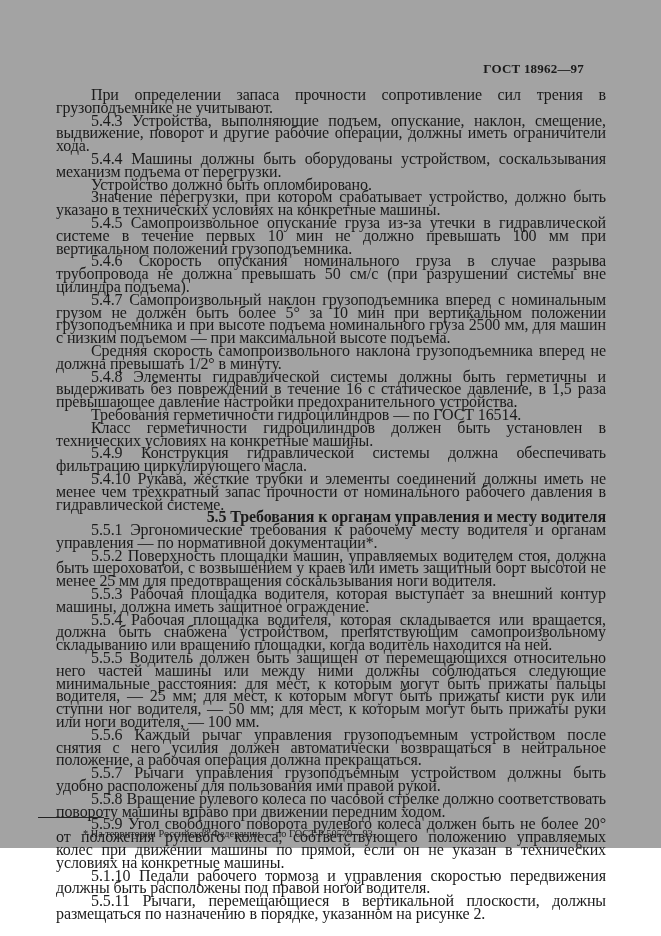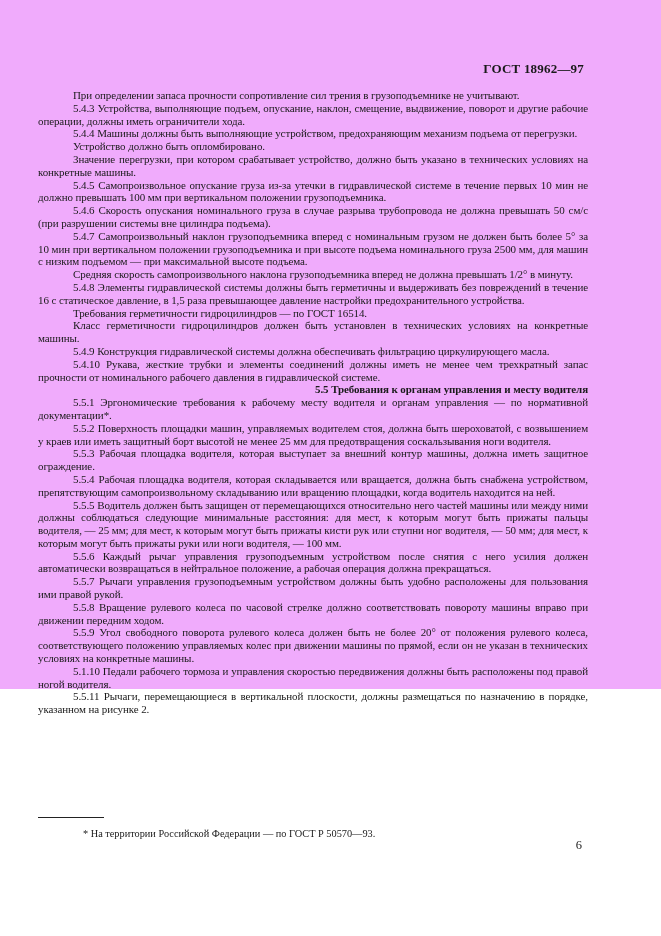--- a/index.html
+++ b/index.html
@@ -6,41 +6,41 @@
     margin: 0;
     padding: 0;
     width: 661px;
     height: 936px;
     background: #ffffff;
     overflow: hidden;
   }
   .page {
     position: relative;
     width: 661px;
-    height: 689px;
-    background: #f0abfc;
+    height: 848px;
+    background: #a3a3a3;
     color: #1a1a1a;
     font-family: "Liberation Serif", serif;
   }
   .doc-header {
     position: absolute;
     top: 61px;
     left: 38px;
     width: 546px;
     text-align: right;
     font-weight: bold;
     font-size: 13px;
     letter-spacing: 0.2px;
   }
   .doc-body {
     position: absolute;
     top: 89px;
-    left: 38px;
+    left: 56px;
     width: 550px;
-    font-size: 11px;
+    font-size: 16px;
     line-height: 12.8px;
     letter-spacing: -0.1px;
     text-align: justify;
   }
   .doc-body p {
     margin: 0;
     padding: 0;
     text-indent: 35px;
   }
   .doc-body p.heading {
@@ -80,21 +80,21 @@
 
 <div class="page">
 
   <div class="doc-header">
     <span>ГОСТ 18962—97</span>
   </div>
 
   <div class="doc-body">
     <p>При определении запаса прочности сопротивление сил трения в грузоподъемнике не учитывают.</p>
     <p>5.4.3 Устройства, выполняющие подъем, опускание, наклон, смещение, выдвижение, поворот и другие рабочие операции, должны иметь ограничители хода.</p>
-    <p>5.4.4 Машины должны быть выполняющие устройством, предохраняющим механизм подъема от перегрузки.</p>
+    <p>5.4.4 Машины должны быть оборудованы устройством, соскальзывания механизм подъема от перегрузки.</p>
     <p>Устройство должно быть опломбировано.</p>
     <p>Значение перегрузки, при котором срабатывает устройство, должно быть указано в технических условиях на конкретные машины.</p>
     <p>5.4.5 Самопроизвольное опускание груза из-за утечки в гидравлической системе в течение первых 10 мин не должно превышать 100 мм при вертикальном положении грузоподъемника.</p>
     <p>5.4.6 Скорость опускания номинального груза в случае разрыва трубопровода не должна превышать 50 см/с (при разрушении системы вне цилиндра подъема).</p>
     <p>5.4.7 Самопроизвольный наклон грузоподъемника вперед с номинальным грузом не должен быть более 5° за 10 мин при вертикальном положении грузоподъемника и при высоте подъема номинального груза 2500 мм, для машин с низким подъемом — при максимальной высоте подъема.</p>
     <p>Средняя скорость самопроизвольного наклона грузоподъемника вперед не должна превышать 1/2° в минуту.</p>
     <p>5.4.8 Элементы гидравлической системы должны быть герметичны и выдерживать без повреждений в течение 16 с статическое давление, в 1,5 раза превышающее давление настройки предохранительного устройства.</p>
     <p>Требования герметичности гидроцилиндров — по ГОСТ 16514.</p>
     <p>Класс герметичности гидроцилиндров должен быть установлен в технических условиях на конкретные машины.</p>
     <p>5.4.9 Конструкция гидравлической системы должна обеспечивать фильтрацию циркулирующего масла.</p>

